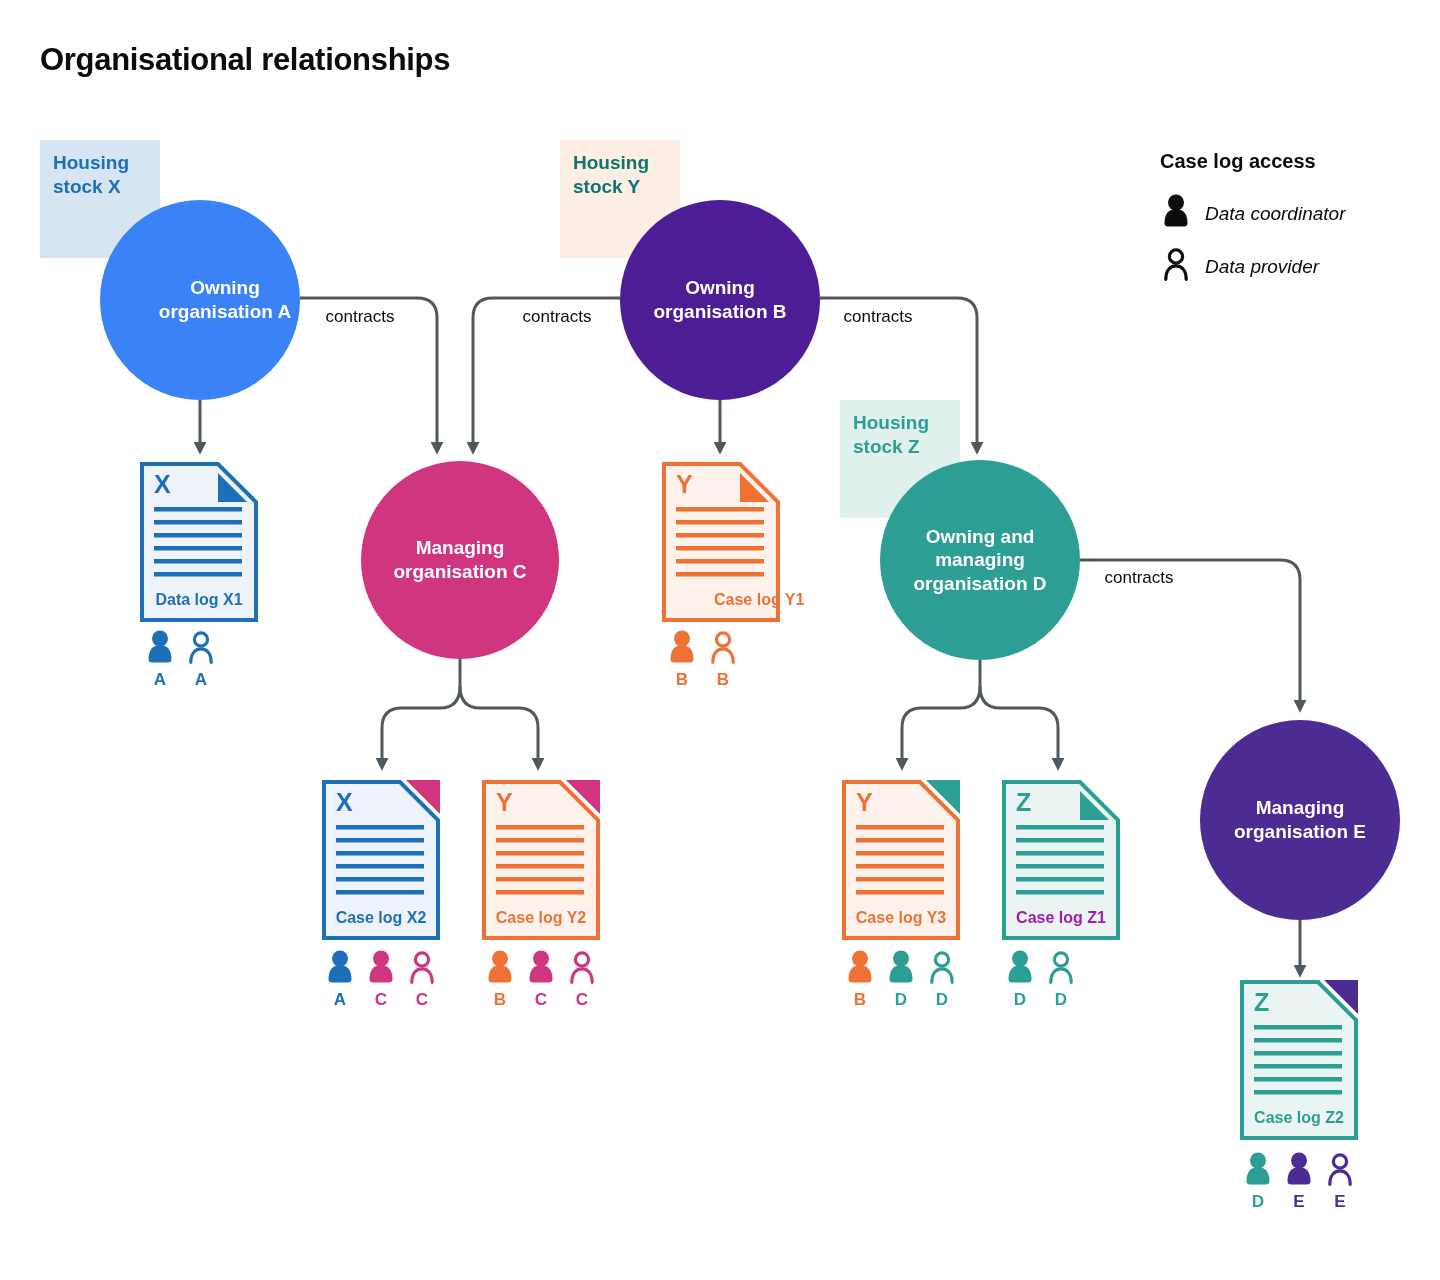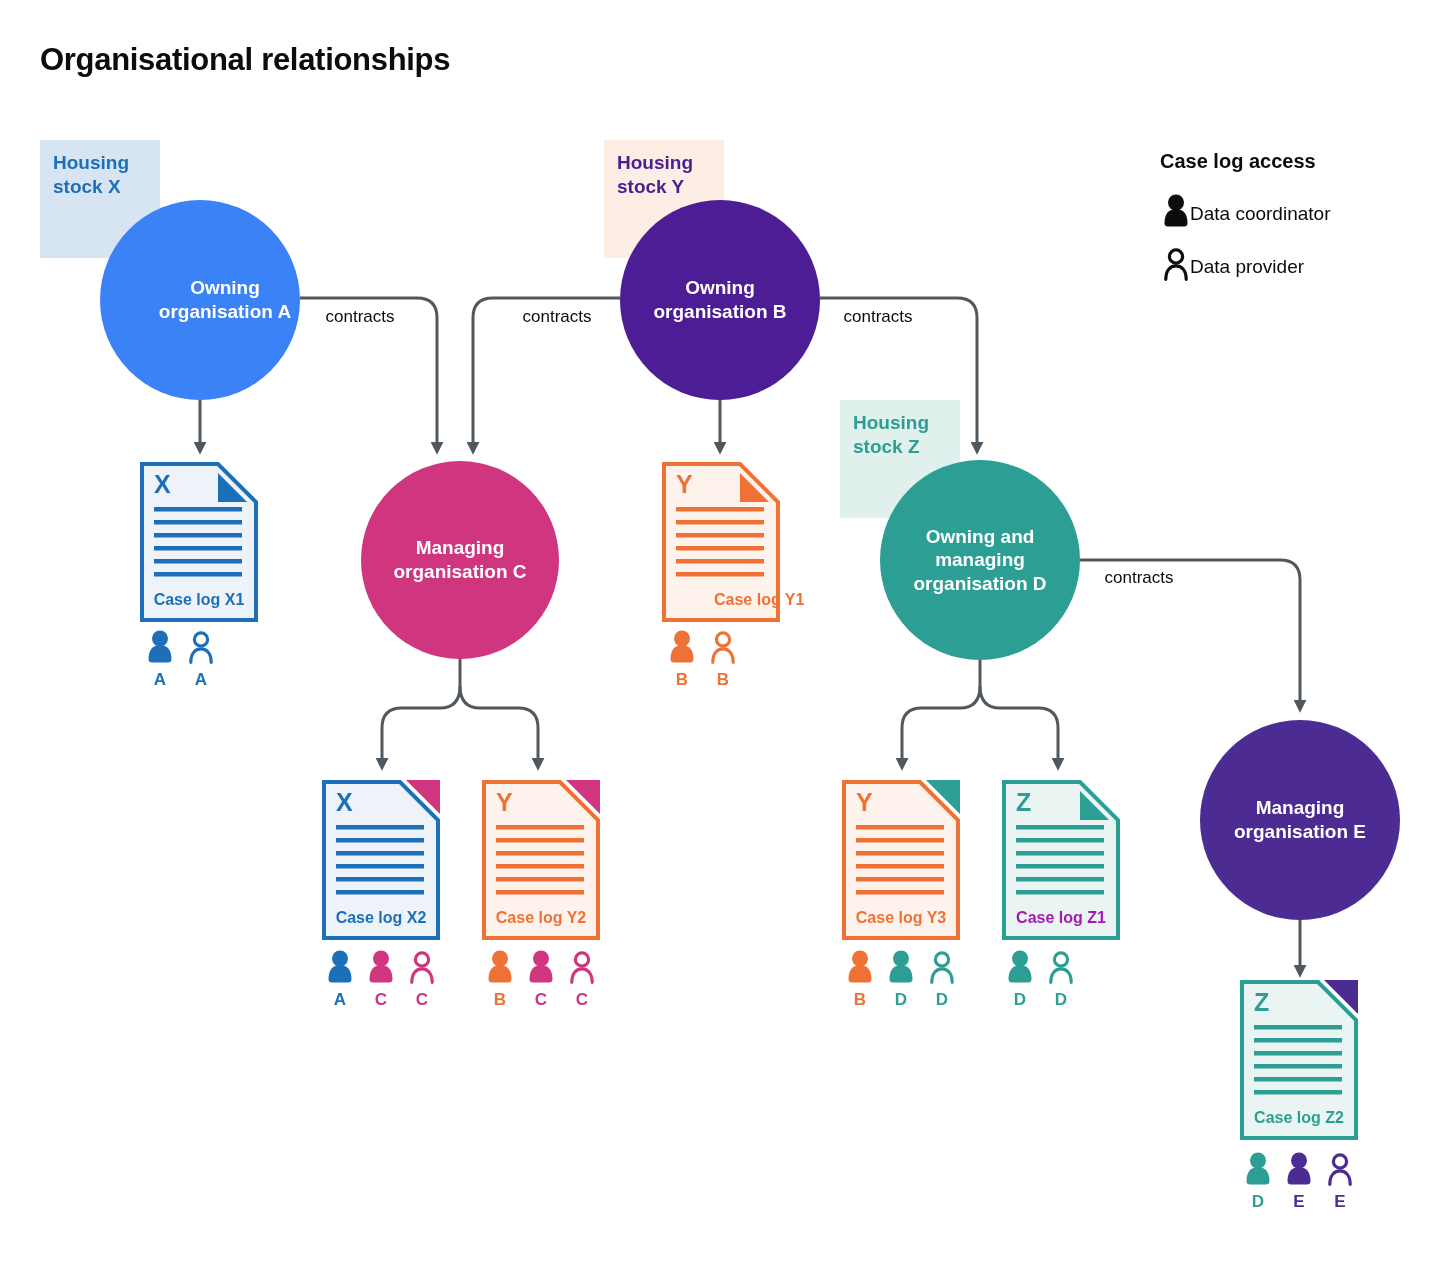--- a/index.html
+++ b/index.html
@@ -13,21 +13,21 @@
   .circle span{display:block;}
   .doc{width:118px;height:160px;}
   .doc .letter{position:absolute;left:14px;top:8px;font-size:25px;font-weight:bold;}
   .doc .caption{position:absolute;left:4px;right:4px;bottom:13px;text-align:center;
                 font-size:16px;font-weight:bold;white-space:nowrap;}
   .icon-row{display:flex;gap:13px;}
   .icon-cell{width:28px;text-align:center;}
   .icon-cell .plabel{font-size:17px;font-weight:bold;margin-top:3px;line-height:1;}
   .clabel{font-size:17px;color:#0b0c0c;transform:translate(-50%,-50%);white-space:nowrap;}
   .legend-h{font-size:20px;font-weight:bold;color:#0b0c0c;}
-  .legend-row{display:flex;align-items:center;font-size:19px;color:#0b0c0c;}
+  .legend-row{display:flex;align-items:center;gap:15px;font-size:19px;color:#0b0c0c;font-style:italic;}
 </style>
 </head>
 <body>
 
 <div id="stage">
   <div class="abs title">Organisational relationships</div>
 
   <svg id="wires" class="abs" style="left:0;top:0" width="1440" height="1280">
       <defs>
         <marker id="arrh" viewBox="0 0 12 12" refX="2" refY="6" markerWidth="13" markerHeight="13" orient="auto" markerUnits="userSpaceOnUse">
@@ -44,21 +44,21 @@
       <path d="M460 686 Q460 708 440 708 H402 Q382 708 382 728 V760" fill="none" stroke="#50585d" stroke-width="3" stroke-linejoin="round" marker-end="url(#arrh)"></path>
       <path d="M460 686 Q460 708 480 708 H518 Q538 708 538 728 V760" fill="none" stroke="#50585d" stroke-width="3" stroke-linejoin="round" marker-end="url(#arrh)"></path>
       <path d="M980 660 V686" fill="none" stroke="#50585d" stroke-width="3" stroke-linejoin="round"></path>
       <path d="M980 686 Q980 708 960 708 H922 Q902 708 902 728 V760" fill="none" stroke="#50585d" stroke-width="3" stroke-linejoin="round" marker-end="url(#arrh)"></path>
       <path d="M980 686 Q980 708 1000 708 H1038 Q1058 708 1058 728 V760" fill="none" stroke="#50585d" stroke-width="3" stroke-linejoin="round" marker-end="url(#arrh)"></path>
       <path d="M1300 920 V967" fill="none" stroke="#50585d" stroke-width="3" stroke-linejoin="round" marker-end="url(#arrh)"></path>
     </svg>
 
   <div id="gen">
       <div class="abs hbox" style="left: 40px; top: 140px; background: rgb(215, 228, 242); color: rgb(29, 112, 184);">Housing stock X</div>
-      <div class="abs hbox" style="left: 560px; top: 140px; background: rgb(252, 238, 228); color: #4c1d95; margin-left: 44px;">Housing stock Y</div>
+      <div class="abs hbox" style="left: 560px; top: 140px; background: rgb(252, 238, 228); color: #0f766e;">Housing stock Y</div>
       <div class="abs hbox" style="left: 840px; top: 400px; background: rgb(223, 240, 237); color: rgb(45, 158, 148);">Housing stock Z</div>
       <div class="abs clabel" style="left: 360px; top: 317px;">contracts</div>
       <div class="abs clabel" style="left: 557px; top: 317px;">contracts</div>
       <div class="abs clabel" style="left: 878px; top: 317px;">contracts</div>
       <div class="abs clabel" style="left: 1139px; top: 578px;">contracts</div>
       <div class="abs circle" style="left: 100px; top: 200px; width: 200px; height: 200px; background: #3b82f6; justify-content: flex-end;">
         <span style="width: 150px;">Owning organisation A</span>
       </div>
       <div class="abs circle" style="left: 620px; top: 200px; width: 200px; height: 200px; background: #4c1d95;">
         <span style="width: 150px;">Owning organisation B</span>
@@ -74,21 +74,21 @@
       </div>
       <div class="abs doc" style="left: 140px; top: 462px;"><svg width="118" height="160" viewBox="0 0 118 160">
        <path d="M2 2 H78 L116 40 V158 H2 Z" fill="#eef3fa" stroke="#1d70b8" stroke-width="4"></path>
        <rect x="14" y="45" width="88" height="4.5" fill="#1d70b8"></rect>
           <rect x="14" y="58" width="88" height="4.5" fill="#1d70b8"></rect>
           <rect x="14" y="71" width="88" height="4.5" fill="#1d70b8"></rect>
           <rect x="14" y="84" width="88" height="4.5" fill="#1d70b8"></rect>
           <rect x="14" y="97" width="88" height="4.5" fill="#1d70b8"></rect>
           <rect x="14" y="110" width="88" height="4.5" fill="#1d70b8"></rect>
           <path d="M78 11 L107 40 L78 40 Z" fill="#1d70b8"></path>
-        </svg><div class="letter" style="color: rgb(29, 112, 184);">X</div><div class="caption" style="color: rgb(29, 112, 184);">Case log X1</div></div>
+        </svg><div class="letter" style="color: rgb(29, 112, 184);">X</div><div class="caption" style="color: rgb(29, 112, 184);">Data log X1</div></div>
       <div class="abs icon-row" style="left: 146px; top: 630px;">
         <div class="icon-cell"><svg width="28" height="34" viewBox="0 0 28 34">
       <circle cx="14" cy="8.5" r="8" fill="#1d70b8"></circle>
       <path d="M14 15 C6.5 15 2.5 20.5 2.5 29 Q2.5 32.5 6 32.5 L22 32.5 Q25.5 32.5 25.5 29 C25.5 20.5 21.5 15 14 15 Z" fill="#1d70b8"></path>
           </svg><div class="plabel" style="color: rgb(29, 112, 184);">A</div></div>
         <div class="icon-cell"><svg width="28" height="34" viewBox="0 0 28 34">
       <circle cx="14" cy="9.5" r="6.6" fill="none" stroke="#1d70b8" stroke-width="3.2"></circle>
       <path d="M3.8 32.3 C3.8 23.8 8 18.8 14 18.8 C20 18.8 24.2 23.8 24.2 32.3" fill="none" stroke="#1d70b8" stroke-width="3.2" stroke-linecap="round"></path>
           </svg><div class="plabel" style="color: rgb(29, 112, 184);">A</div></div>
       </div>

